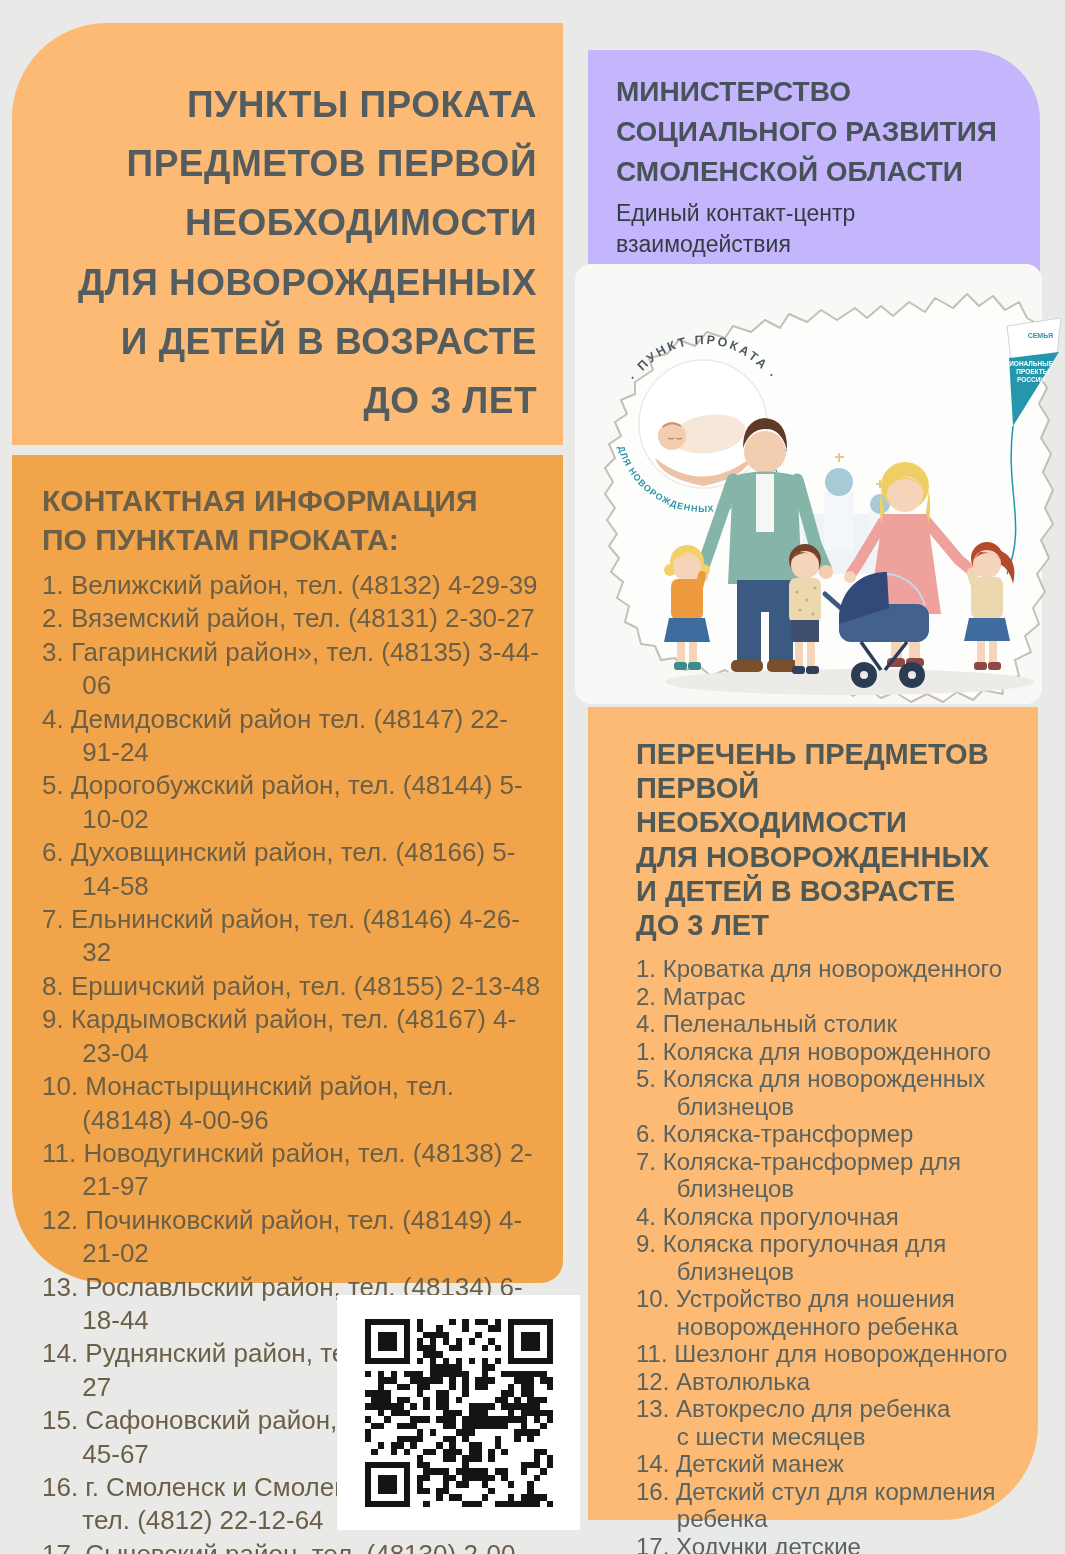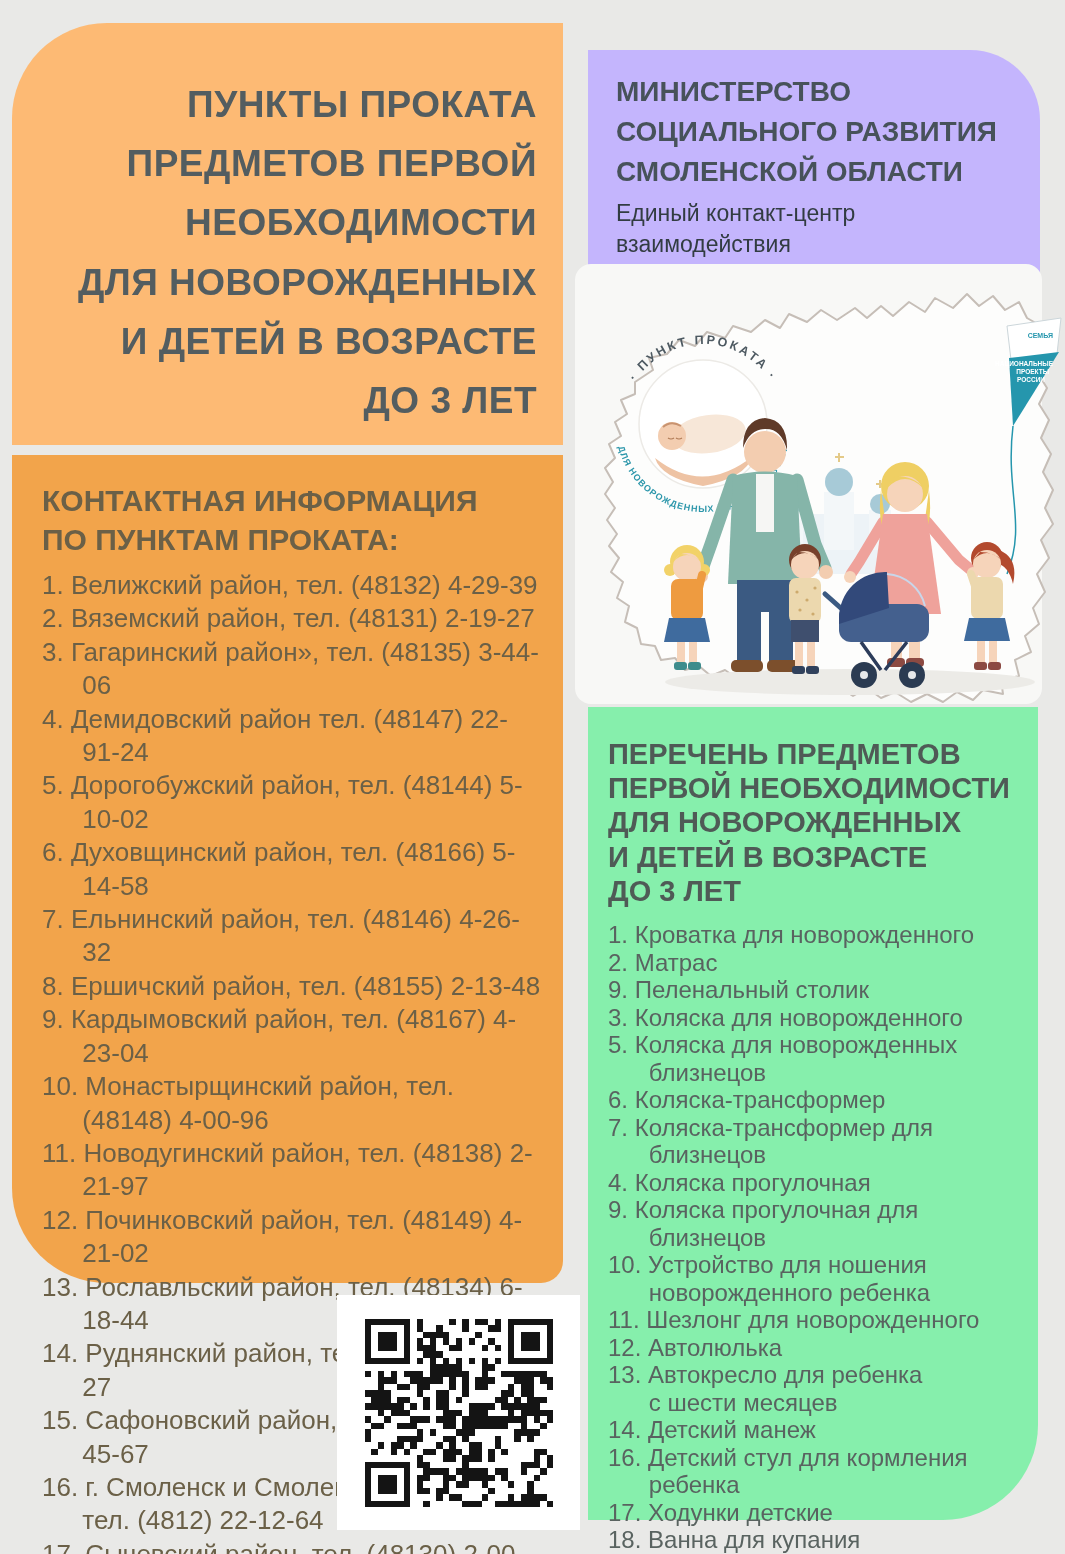--- a/index.html
+++ b/index.html
@@ -43,22 +43,22 @@
     margin-top:20px;
   }
   .ministry-box h2{font-size:28px;line-height:1.42;font-weight:700;color:#47525a;}
   .ministry-box .sub{font-size:23px;line-height:1.32;color:#323c42;margin-top:7px;}
   .ministry-box .phone{font-size:23px;line-height:1.32;color:#323c42;}
 
   .illustration{left:575px;top:262px;width:490px;height:445px;}
 
   .items-box{
     left:588px;top:707px;width:450px;height:813px;
-    background:#86efac;border-radius:0 0 95px 0;
-    padding:30px 14px 0 20px;color:#596360;
+    background:#fdba74;border-radius:0 0 95px 0;
+    padding:30px 14px 0 48px;color:#596360;
   }
   .items-box h2{font-size:29px;line-height:1.18;font-weight:700;color:#4f5a56;margin-bottom:13px;}
   .g-list{font-size:24px;line-height:27.5px;}
   .g-item{padding-left:1.7em;text-indent:-1.7em;white-space:pre-line;}
 </style>
 </head>
 <body>
 
 <div class="page">
 
@@ -223,21 +223,21 @@
         </g>
       </g>
     </svg>
   </section>
 
   <section class="contacts-box">
     <h2>КОНТАКТНАЯ ИНФОРМАЦИЯ
 ПО ПУНКТАМ ПРОКАТА:</h2>
     <div class="c-list">
         <div class="c-item">1. Велижский район, тел. (48132) 4-29-39</div>
-        <div class="c-item">2. Вяземский район, тел. (48131) 2-19-27</div>
+        <div class="c-item">2. Вяземский район, тел. (48131) 2-30-27</div>
         <div class="c-item">3. Гагаринский район», тел. (48135) 3-44-06</div>
         <div class="c-item">4. Демидовский район тел. (48147) 22-91-24</div>
         <div class="c-item">5. Дорогобужский район, тел. (48144) 5-10-02</div>
         <div class="c-item">6. Духовщинский район, тел. (48166) 5-14-58</div>
         <div class="c-item">7. Ельнинский район, тел. (48146) 4-26-32</div>
         <div class="c-item">8. Ершичский район, тел. (48155) 2-13-48</div>
         <div class="c-item">9. Кардымовский район, тел. (48167) 4-23-04</div>
         <div class="c-item">10. Монастырщинский район, тел. (48148) 4-00-96</div>
         <div class="c-item">11. Новодугинский район, тел. (48138) 2-21-97</div>
         <div class="c-item">12. Починковский район, тел. (48149) 4-21-02</div>
@@ -252,22 +252,22 @@
 
   <section class="items-box">
     <h2>ПЕРЕЧЕНЬ ПРЕДМЕТОВ
 ПЕРВОЙ НЕОБХОДИМОСТИ
 ДЛЯ НОВОРОЖДЕННЫХ
 И ДЕТЕЙ В ВОЗРАСТЕ
 ДО 3 ЛЕТ</h2>
     <div class="g-list">
         <div class="g-item">1. Кроватка для новорожденного</div>
         <div class="g-item">2. Матрас</div>
-        <div class="g-item">9. Пеленальный столик</div>
-        <div class="g-item">3. Коляска для новорожденного</div>
+        <div class="g-item">4. Пеленальный столик</div>
+        <div class="g-item">1. Коляска для новорожденного</div>
         <div class="g-item">5. Коляска для новорожденных близнецов</div>
         <div class="g-item">6. Коляска-трансформер</div>
         <div class="g-item">7. Коляска-трансформер для близнецов</div>
         <div class="g-item">4. Коляска прогулочная</div>
         <div class="g-item">9. Коляска прогулочная для близнецов</div>
         <div class="g-item">10. Устройство для ношения
 новорожденного ребенка</div>
         <div class="g-item">11. Шезлонг для новорожденного</div>
         <div class="g-item">12. Автолюлька</div>
         <div class="g-item">13. Автокресло для ребенка

